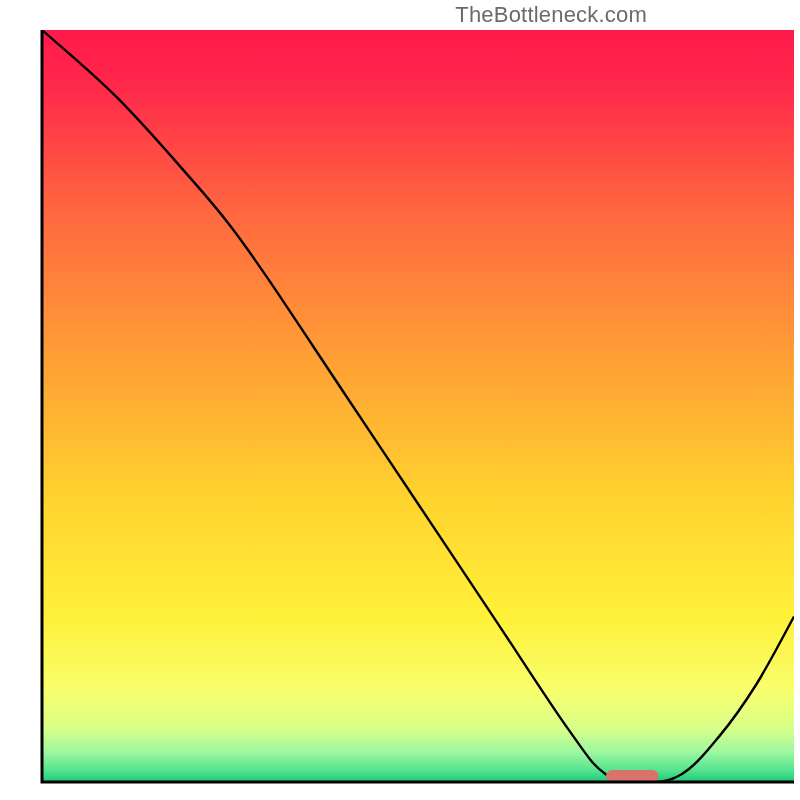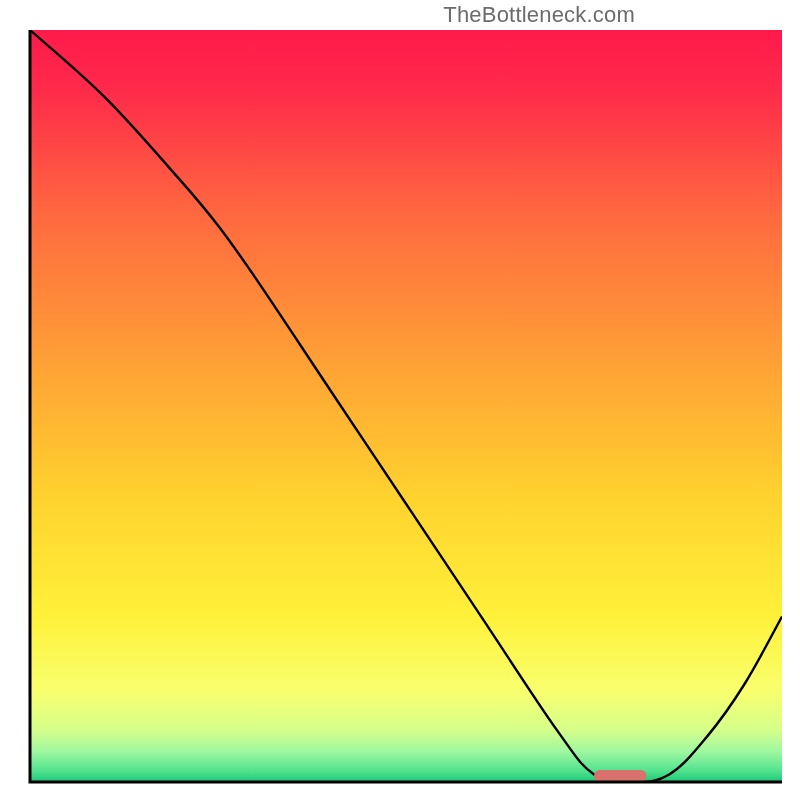--- a/index.html
+++ b/index.html
@@ -7,20 +7,21 @@
     padding: 0;
     width: 800px;
     height: 800px;
     background: #ffffff;
     font-family: Arial, Helvetica, sans-serif;
   }
   .wrap {
     position: relative;
     width: 645px;
     height: 800px;
+    padding-left: 12px;
   }
   .watermark {
     position: absolute;
     top: 2px;
     right: 10px;
     font-size: 22px;
     font-weight: 400;
     color: #6b6b6b;
     letter-spacing: 0.2px;
   }

